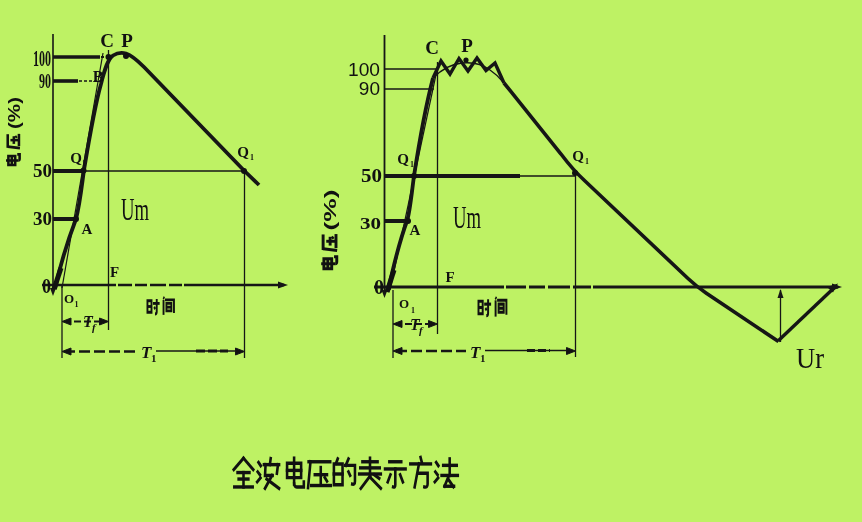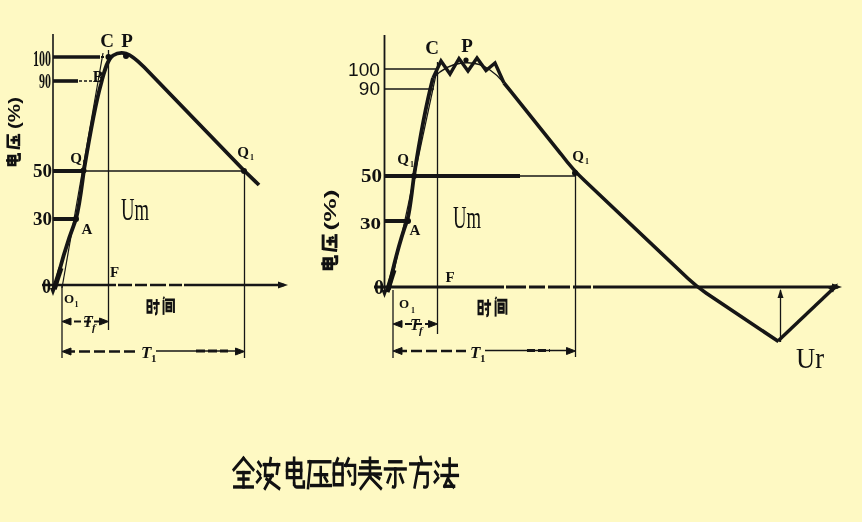--- a/index.html
+++ b/index.html
@@ -1,16 +1,16 @@
 <!DOCTYPE html>
 <html><head>
 <meta charset="utf-8">
 <style>
 html,body{margin:0;padding:0;background:#ffffff;}
-#wrap{position:relative;width:862px;height:522px;background:#fef9c3;overflow:hidden;}
+#wrap{position:relative;width:862px;height:522px;background:#bef264;overflow:hidden;}
 svg{display:block;}
 </style>
 </head>
 <body>
 <div id="wrap">
 <svg width="862" height="522" viewBox="0 0 862 522">
 <defs>
 
 <g id="gdian" stroke="#111" fill="none">
   <path d="M50,6 L50,78"></path>

